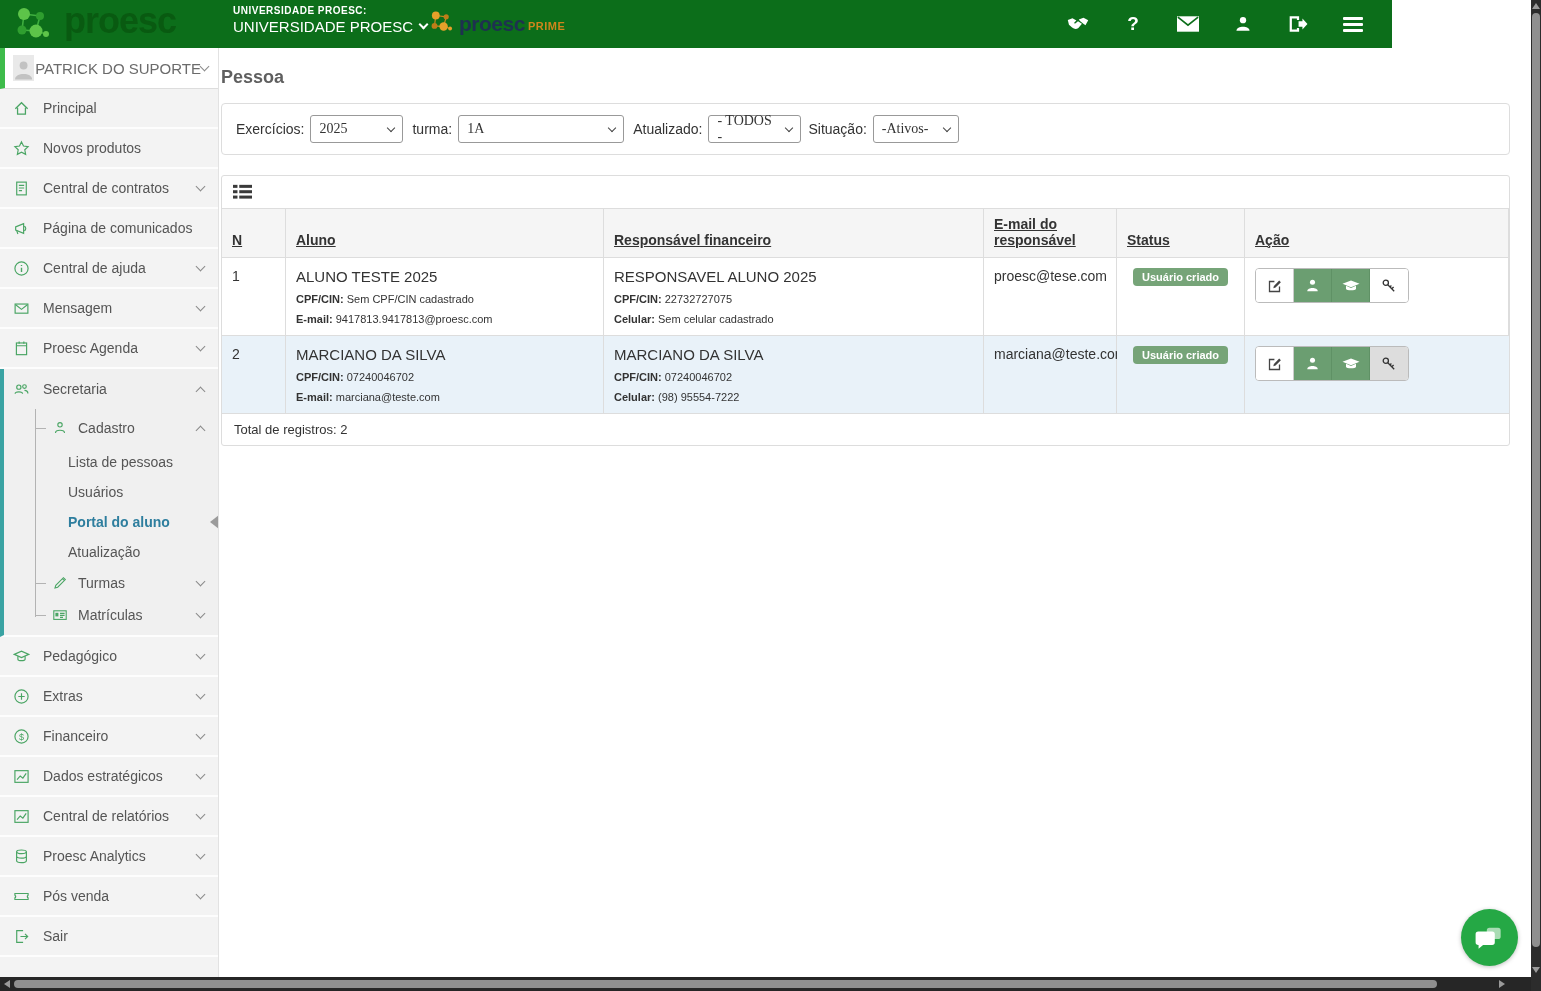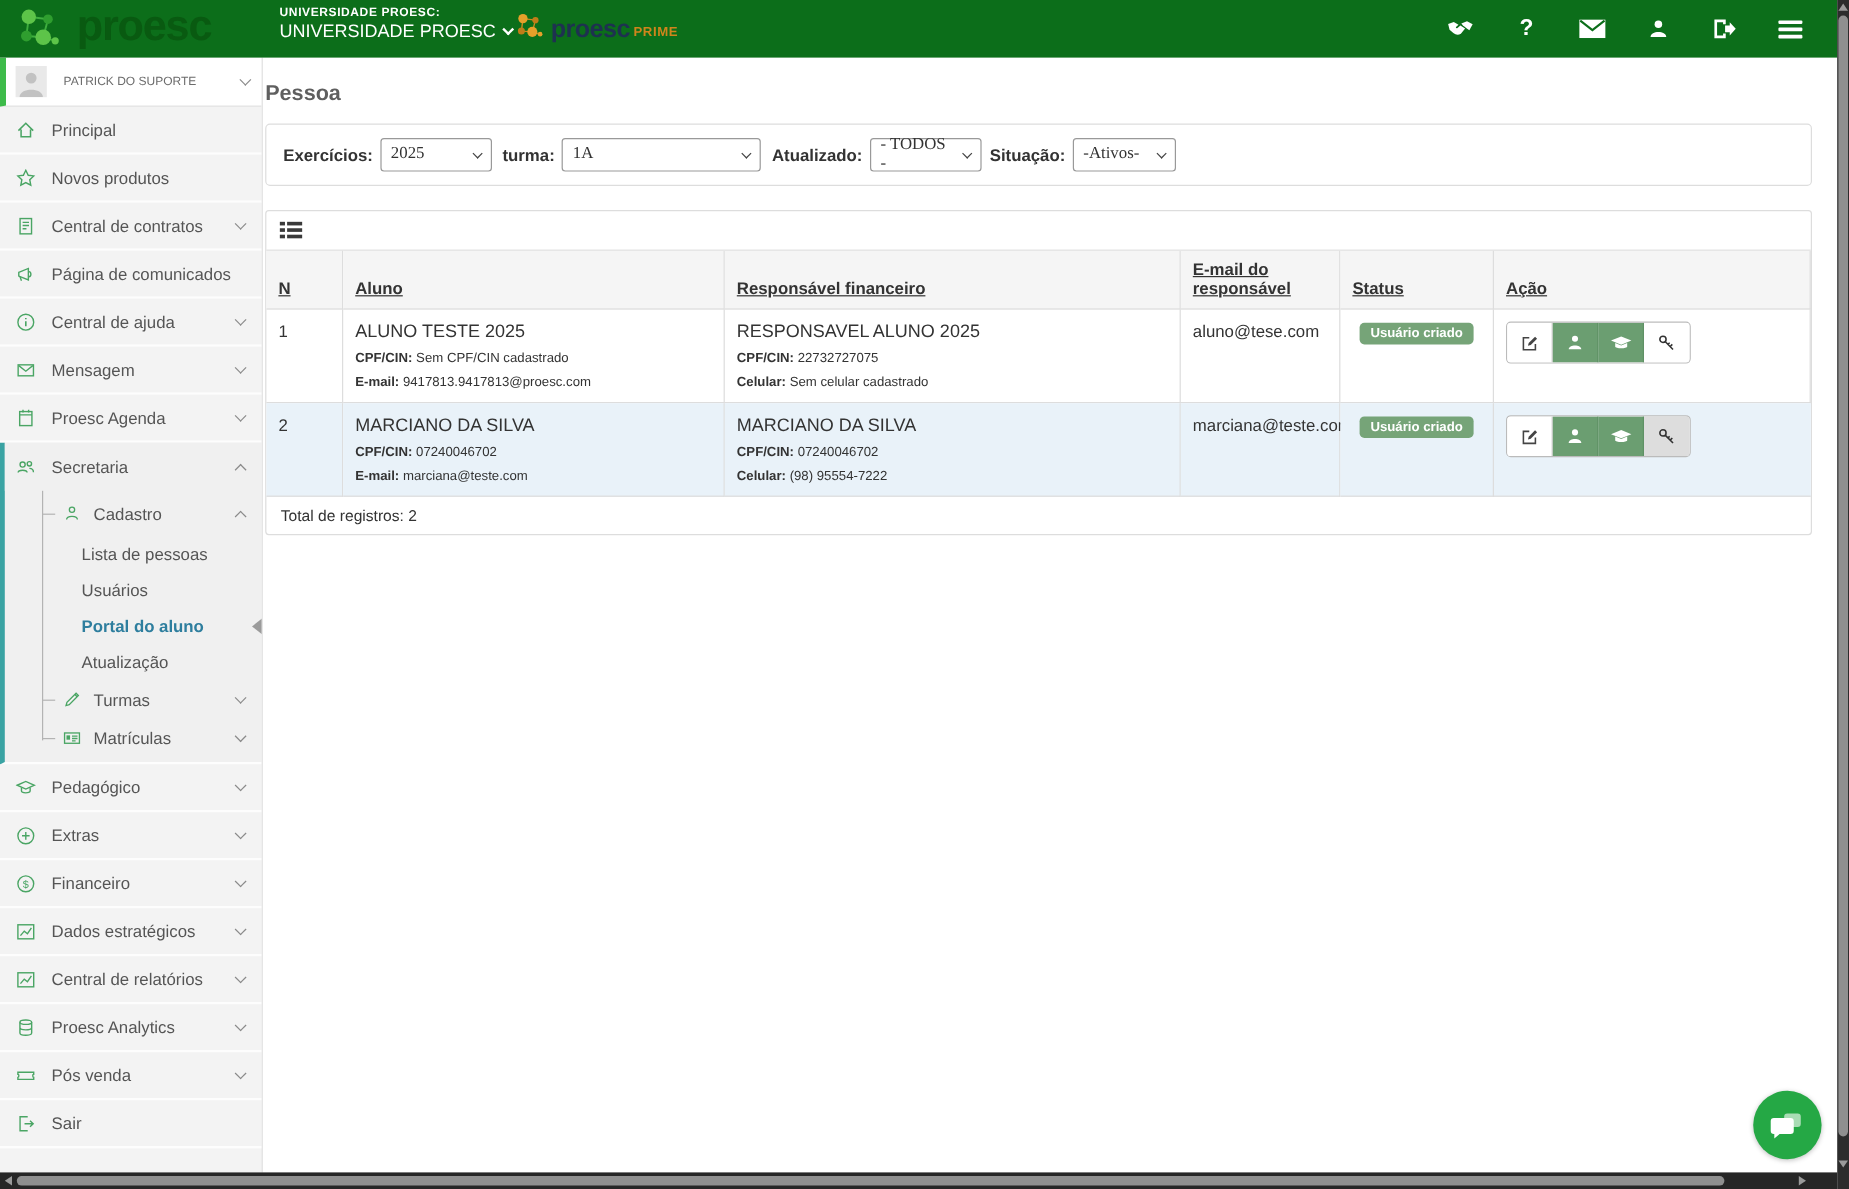--- a/index.html
+++ b/index.html
@@ -1,61 +1,61 @@
 <!DOCTYPE html>
 <html><head>
 <meta charset="utf-8">
 <style>
   * { margin:0; padding:0; box-sizing:border-box; }
   body { background:#888; font-family:"Liberation Sans", sans-serif; }
   .screen { position:relative; width:1541px; height:991px; background:#fff; overflow:hidden; }
 
   
-  .topbar { position:absolute; top:0; left:0; width:1531px; height:48px; background:#0c6e1a; z-index:5; }
+  .topbar { position:absolute; top:0; left:0; width:1392px; height:48px; background:#0c6e1a; z-index:5; }
   .tb-logo { position:absolute; left:10px; top:4px; width:44px; height:40px; }
   .tb-brand { position:absolute; left:64px; top:0px; font-size:36px; font-weight:bold; letter-spacing:-1px; color:#095a11; }
   .tb-school { position:absolute; left:233px; top:5px; color:#fff; cursor:pointer; }
   .tb-school .lbl { font-size:10px; font-weight:bold; letter-spacing:.5px; }
   .tb-school .val { font-size:15px; margin-top:2px; display:flex; align-items:center; gap:7px; }
   .chev-w { width:7px; height:7px; border-right:2px solid #fff; border-bottom:2px solid #fff; transform:rotate(45deg); margin-top:-4px; }
   .tb-prime { position:absolute; left:428px; top:9px; display:flex; align-items:center; }
   .tb-prime .p-brand { font-size:21px; font-weight:bold; color:#1e3150; margin-left:5px; letter-spacing:-.5px; }
   .tb-prime .p-suffix { font-size:11px; font-weight:bold; color:#cf851c; margin-left:3px; margin-top:4px; letter-spacing:.5px; }
   .tb-icons { position:absolute; right:28px; top:0; height:48px; display:flex; align-items:center; gap:33px; }
   .tb-ic { width:22px; height:22px; display:flex; align-items:center; justify-content:center; cursor:pointer; color:#fff; }
   .tb-ic.q { font-size:19px; font-weight:bold; }
   .burger { display:flex; flex-direction:column; gap:3px; }
   .burger span { display:block; width:20px; height:3px; background:#fff; border-radius:1px; }
 
   
   .sidebar { position:absolute; top:48px; left:0; width:219px; height:929px; background:#f3f3f3; border-right:1px solid #e2e2e2; overflow:hidden; z-index:4; }
   .sb-user { height:41px; background:#fff; border-left:5px solid #3dbb4a; border-bottom:1px solid #ddd; display:flex; align-items:center; padding:0 10px 0 8px; cursor:pointer; }
   .avatar { width:26px; height:26px; background:#e9e9e9; display:flex; align-items:flex-end; justify-content:center; overflow:hidden; }
-  .sb-user .uname { font-size:10px; color:#6b6b6b; margin-left:14px; white-space:nowrap; }
+  .sb-user .uname { font-size:15px; color:#6b6b6b; margin-left:1px; white-space:nowrap; }
   .chev-g { width:7px; height:7px; border-right:1.6px solid #8a8a8a; border-bottom:1.6px solid #8a8a8a; transform:rotate(45deg); margin-left:auto; margin-top:-3px; flex:none; }
   .chev-up { transform:rotate(-135deg); margin-top:4px; }
   .sb-item { height:40px; display:flex; align-items:center; gap:13px; padding:0 14px 0 13px; border-bottom:2px solid #fdfdfd; font-size:14px; color:#555; cursor:pointer; background:#f3f3f3; }
   .sb-item .ic { width:17px; height:17px; color:#4aa564; flex:none; }
   .sec-open { border-left:4px solid #3aa3a3; background:#f0f0f0; border-bottom:2px solid #fdfdfd; }
   .sec-open .sb-item { padding-left:9px; border-bottom:none; background:#f0f0f0; }
   .subtree { position:relative; padding-bottom:4px; }
   .subtree .vline { position:absolute; left:31px; top:0; bottom:18px; width:1px; background:#b3b3b3; }
   .tree-group { position:relative; height:38px; display:flex; align-items:center; gap:10px; padding:0 14px 0 48px; font-size:14px; color:#555; cursor:pointer; }
   .tree-group::before { content:""; position:absolute; left:31px; top:50%; width:11px; height:1px; background:#b3b3b3; }
   .tree-group .ic { width:16px; height:16px; color:#4aa564; flex:none; }
   .leaf { position:relative; height:30px; display:flex; align-items:center; padding:0 14px 0 64px; font-size:14px; color:#555; cursor:pointer; }
   .leaf.active { color:#2e7e9e; font-weight:bold; }
   .leaf.active .pointer { position:absolute; right:-1px; top:50%; margin-top:-7px; width:0; height:0; border-top:7px solid transparent; border-bottom:7px solid transparent; border-right:9px solid #9b9b9b; }
 
   
   .main { position:absolute; top:48px; left:220px; width:1311px; height:929px; background:#fff; overflow:hidden; }
   .content { padding:0 21px 0 1px; }
   .page-title { margin-top:19px; font-size:18px; font-weight:bold; color:#5f5f5f; }
   .filter-card { margin-top:15px; border:1px solid #ddd; border-radius:4px; height:52px; display:flex; align-items:center; padding:0 8px; }
-  .f-label { font-size:14px; color:#333; margin:0 6px; white-space:nowrap;font-weight:bold; }
+  .f-label { font-size:14px; color:#333; margin:0 6px; white-space:nowrap; }
   .select { border:1px solid #999; border-radius:3px; height:28px; background:#fff; display:inline-flex; align-items:center; justify-content:space-between; padding:0 8px; font-size:14px; color:#333; cursor:pointer;font-family:Liberation Serif, serif; }
   .chev-d { width:6px; height:6px; border-right:1.8px solid #444; border-bottom:1.8px solid #444; transform:rotate(45deg); margin-left:8px; margin-top:-3px; flex:none; }
 
   .table-card { margin-top:20px; border:1px solid #ddd; border-radius:3px; }
   .tc-toolbar { height:33px; border-bottom:1px solid #ddd; display:flex; align-items:center; padding:0 11px; }
   .tc-toolbar .tool { width:20px; height:17px; cursor:pointer; }
   .grid { display:grid; grid-template-columns:64px 318px 380px 133px 128px auto; }
   .gh { background:#f5f5f5; border-bottom:1px solid #ddd; border-right:1px solid #ddd; font-size:14px; font-weight:bold; color:#333; padding:6px 10px 9px 10px; min-height:49px; display:flex; align-items:flex-end;text-decoration:underline; }
   .gh:last-child { border-right:none; }
   .gc { border-bottom:1px solid #ddd; border-right:1px solid #ddd; padding:10px 10px; min-height:66px; font-size:14px; color:#333; }
@@ -394,21 +394,21 @@
           <div class="gc">
             <div class="cell-name">ALUNO TESTE 2025</div>
             <div class="cell-sub"><b>CPF/CIN:</b> <span>Sem CPF/CIN cadastrado</span></div>
             <div class="cell-sub"><b>E-mail:</b> <span>9417813.9417813@proesc.com</span></div>
           </div>
           <div class="gc">
             <div class="cell-name">RESPONSAVEL ALUNO 2025</div>
             <div class="cell-sub"><b>CPF/CIN:</b> <span>22732727075</span></div>
             <div class="cell-sub"><b>Celular:</b> <span>Sem celular cadastrado</span></div>
           </div>
-          <div class="gc">aluno@tese.com</div>
+          <div class="gc">proesc@tese.com</div>
           <div class="gc" style="text-align:center;">
             <span class="badge">Usuário criado</span>
           </div>
           <div class="gc">
             <span class="btn-group">
               <span class="abtn">
                 <svg viewBox="0 0 16 16" width="16" height="16">
                     <path d="M12.5 8.6 V13.5 H2.5 V3.5 H7.4" fill="none" stroke="#444" stroke-width="1.3"></path>
                     <path d="M6.3 10.2 L6.9 7.9 L12.2 2.6 L13.9 4.3 L8.6 9.6 Z" fill="#444"></path>
                   </svg>

